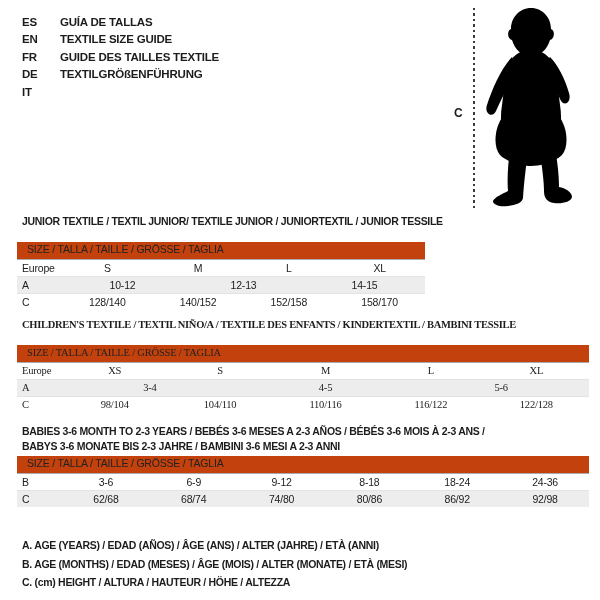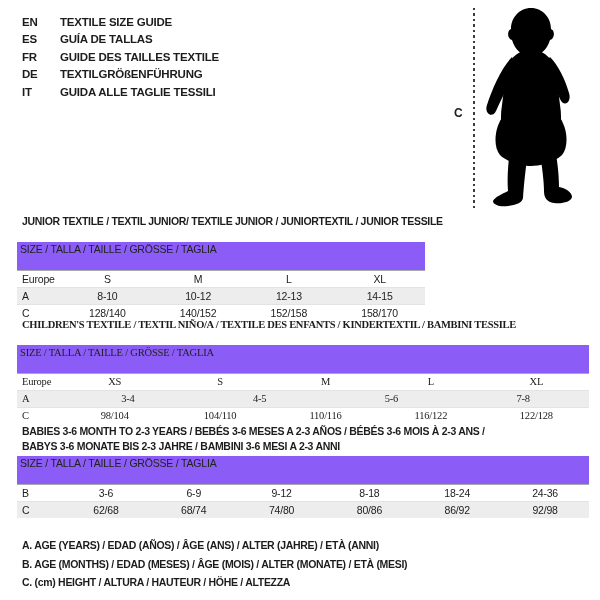--- a/index.html
+++ b/index.html
@@ -18,58 +18,57 @@
   .c-label{position:absolute;left:454px;top:106px;font-weight:bold;font-size:12px;}
   .silhouette{position:absolute;left:484px;top:5px;}
   
   .size-section{position:absolute;left:17px;}
   .s1{top:215px;width:408px;}
   .s2{top:318px;width:572px;font-family:Liberation Serif, serif;}
   .s3{top:424px;width:572px;}
   .section-title{font-weight:bold;font-size:10.5px;line-height:13px;
     letter-spacing:-0.3px;padding-left:5px;margin-bottom:14px;white-space:nowrap;}
   .s3 .section-title{line-height:15px;margin-bottom:2px;}
-  .size-bar{background:#8b5cf6;height:29px;line-height:15px;font-size:10.5px;
-    letter-spacing:-0.2px;padding-left:3px;color:#222;
+  .size-bar{background:#c2410c;height:18px;line-height:15px;font-size:10.5px;
+    letter-spacing:-0.2px;padding-left:10px;color:#222;
     border-bottom:1px solid #ababab;box-sizing:border-box;}
   .trow{display:flex;height:16px;line-height:16px;font-size:10.5px;
     letter-spacing:-0.2px;border-bottom:1px solid #e3e3e3;}
   .trow.alt{background:#ededed;}
   .trow:last-child{border-bottom:none;}
   .tlabel{width:45px;padding-left:5px;box-sizing:border-box;}
   .tcell{flex:1;text-align:center;}
   
   .legend{position:absolute;left:22px;top:536px;}
   .legend-line{font-weight:bold;font-size:10.5px;line-height:18.5px;letter-spacing:-0.3px;white-space:nowrap;}
 </style>
 </head>
 <body>
 
 <div class="canvas">
 
   <div class="lang-list">
     <div class="lang-row">
+      <span class="lang-code">ES</span>
+      <span class="lang-label">GUÍA DE TALLAS</span>
+    </div>
+    <div class="lang-row">
       <span class="lang-code">EN</span>
       <span class="lang-label">TEXTILE SIZE GUIDE</span>
-    </div>
-    <div class="lang-row">
-      <span class="lang-code">ES</span>
-      <span class="lang-label">GUÍA DE TALLAS</span>
     </div>
     <div class="lang-row">
       <span class="lang-code">FR</span>
       <span class="lang-label">GUIDE DES TAILLES TEXTILE</span>
     </div>
     <div class="lang-row">
       <span class="lang-code">DE</span>
       <span class="lang-label">TEXTILGRÖßENFÜHRUNG</span>
     </div>
     <div class="lang-row">
       <span class="lang-code">IT</span>
-      <span class="lang-label">GUIDA ALLE TAGLIE TESSILI</span>
     </div>
   </div>
 
   <div class="dotted-line"></div>
   <div class="c-label">C</div>
   <svg class="silhouette" width="106" height="204" viewBox="0 0 106 204" fill="#000000">
 
     <path d="M47,3 C59,3 67,13 67,24 C71,25 71,34 66,35 C63,45 56,51 47,51 C38,51 31,45 28,35 C23,34 23,25 27,24 C27,13 35,3 47,3 Z"></path>
 
     <path d="M47,44 C62,46 70,55 72,68 L76,100 C78,112 77,124 74,132 L20,132 C17,124 16,112 18,100 L22,68 C24,55 32,46 47,44 Z"></path>
@@ -93,21 +92,20 @@
         <div class="size-bar">SIZE / TALLA / TAILLE / GRÖSSE / TAGLIA</div>
         <div class="trow">
           <span class="tlabel">Europe</span>
           <span class="tcell">S</span>
           <span class="tcell">M</span>
           <span class="tcell">L</span>
           <span class="tcell">XL</span>
         </div>
         <div class="trow alt">
           <span class="tlabel">A</span>
-          <span class="tcell">8-10</span>
           <span class="tcell">10-12</span>
           <span class="tcell">12-13</span>
           <span class="tcell">14-15</span>
         </div>
         <div class="trow">
           <span class="tlabel">C</span>
           <span class="tcell">128/140</span>
           <span class="tcell">140/152</span>
           <span class="tcell">152/158</span>
           <span class="tcell">158/170</span>
@@ -127,21 +125,20 @@
           <span class="tcell">S</span>
           <span class="tcell">M</span>
           <span class="tcell">L</span>
           <span class="tcell">XL</span>
         </div>
         <div class="trow alt">
           <span class="tlabel">A</span>
           <span class="tcell">3-4</span>
           <span class="tcell">4-5</span>
           <span class="tcell">5-6</span>
-          <span class="tcell">7-8</span>
         </div>
         <div class="trow">
           <span class="tlabel">C</span>
           <span class="tcell">98/104</span>
           <span class="tcell">104/110</span>
           <span class="tcell">110/116</span>
           <span class="tcell">116/122</span>
           <span class="tcell">122/128</span>
         </div>
       </div>

